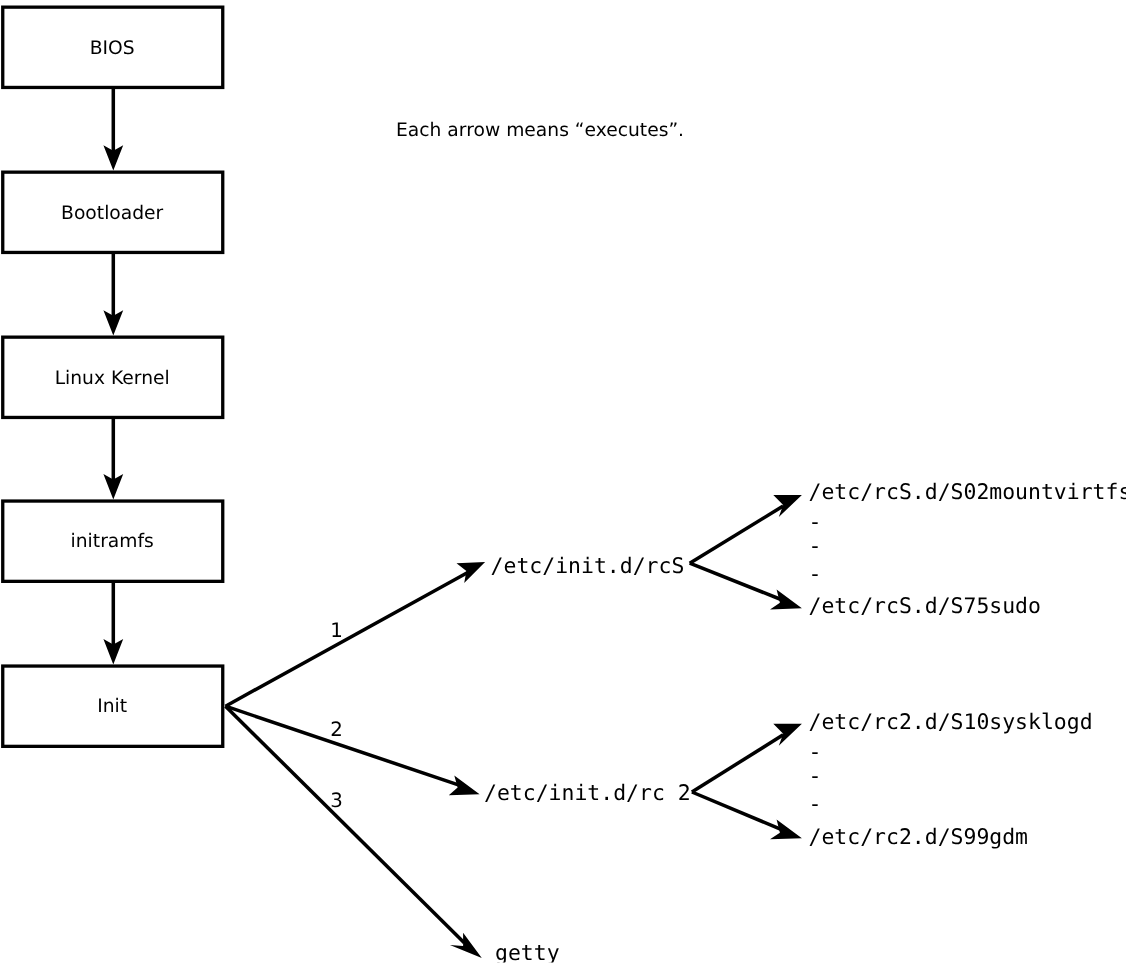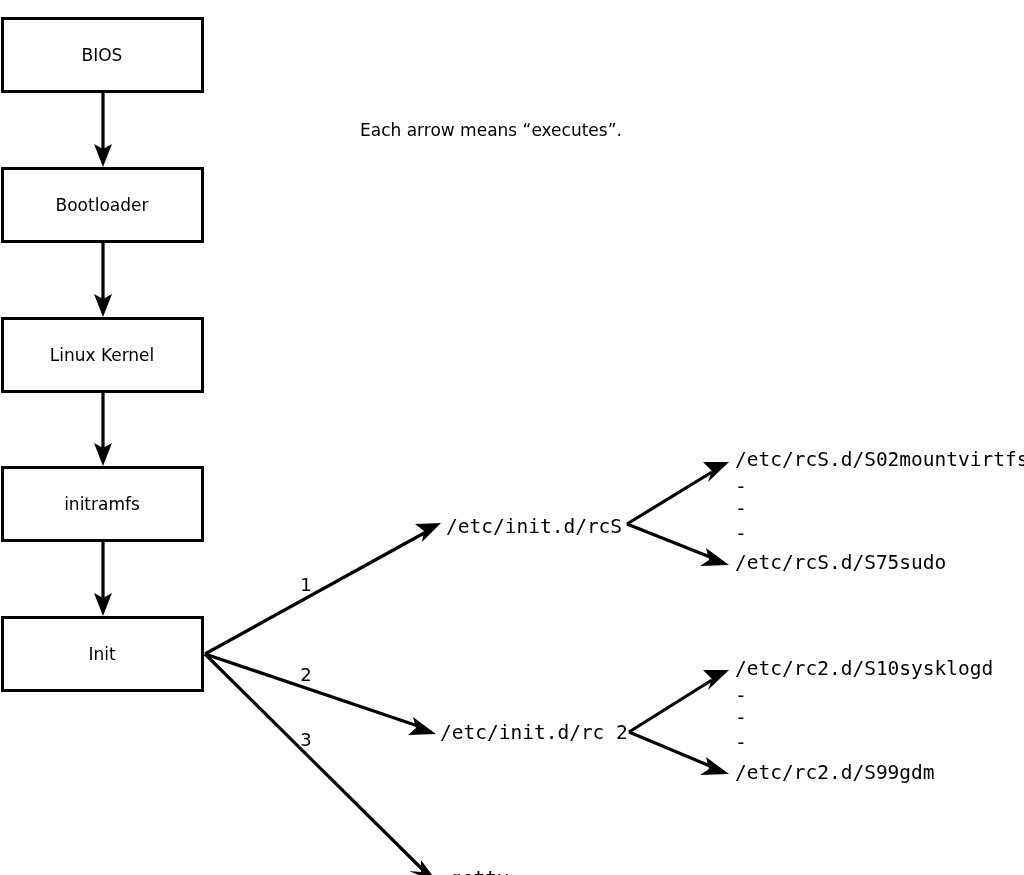--- a/index.html
+++ b/index.html
@@ -10,21 +10,21 @@
   body {
     width: 1024px;
     height: 875px;
     position: relative;
     font-family: "Liberation Sans", sans-serif;
     overflow: hidden;
   }
   #diagram-root {
     position: absolute;
     left: 0;
-    top: 16px;
+    top: 4px;
     width: 1024px;
     height: 779px;
   }
   svg.canvas {
     position: absolute;
     left: 0;
     top: 0;
     width: 1024px;
     height: 875px;
   }

